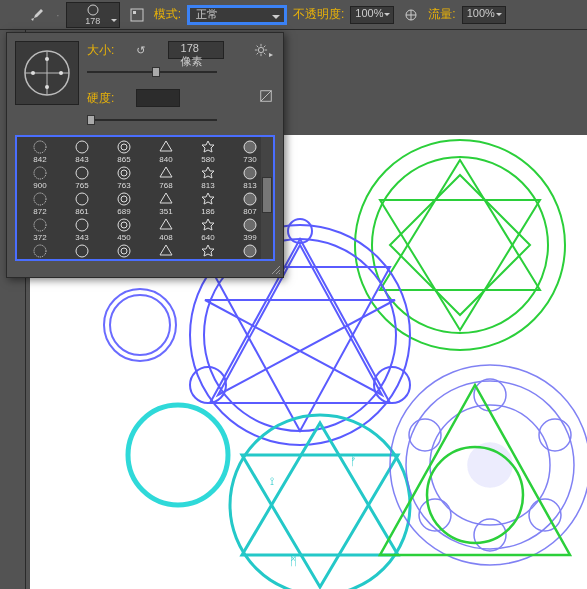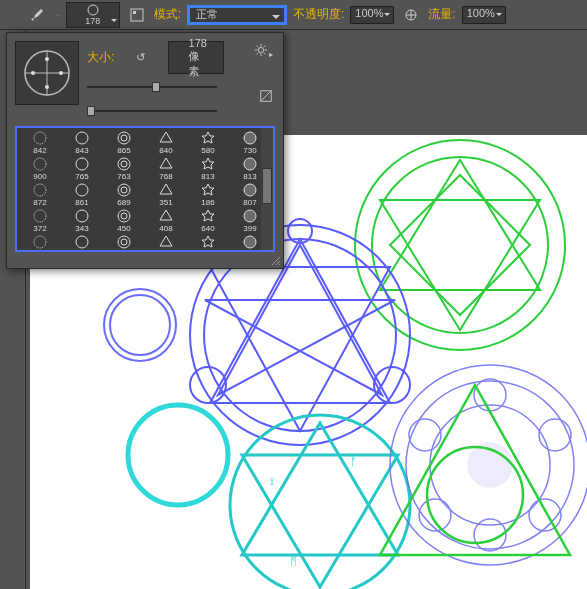--- a/index.html
+++ b/index.html
@@ -17,21 +17,21 @@
 .bpre .nm{font-size:9px;color:#ccc;line-height:1}
 .bpre::after{content:"";position:absolute;right:2px;bottom:2px;border:3px solid transparent;border-top-color:#ccc}
 .lbl{color:#eab308;font-size:12px}
 .sel{height:20px;min-width:100px;background:#3a3a3a;border:3px solid #3b82f6;display:flex;align-items:center;padding:0 6px;position:relative;cursor:pointer}
 .sel::after{content:"";position:absolute;right:4px;top:7px;border:4px solid transparent;border-top-color:#ccc}
 .pct{height:18px;width:44px;background:#3a3a3a;border:1px solid #222;display:flex;align-items:flex-start;padding:0 4px;position:relative;cursor:text}
 .pct::after{content:"";position:absolute;right:3px;top:6px;border:3px solid transparent;border-top-color:#ccc}
 .panel{position:absolute;left:6px;top:32px;width:278px;background:#535353;border:1px solid #2a2a2a;box-shadow:2px 2px 8px rgba(0,0,0,.5);z-index:10}
 .bigpre{width:64px;height:64px;background:#3a3a3a;border:1px solid #222;margin:8px;display:flex;align-items:center;justify-content:center}
 .fld{display:flex;align-items:center;gap:22px}
-.nin{width:56px;height:33px;background:#3a3a3a;border:1px solid #222;padding:0 20px;display:flex;align-items:center}
+.nin{width:56px;height:18px;background:#3a3a3a;border:1px solid #222;padding:0 12px;display:flex;}
 .sld{height:14px;width:130px;position:relative}
 .sld .tr{position:absolute;top:6px;left:0;right:0;height:2px;background:#2a2a2a}
 .sld .th{position:absolute;top:2px;width:8px;height:10px;background:#aaa;border:1px solid #333}
 .gear{position:absolute;right:10px;top:10px;cursor:pointer}
 .flip{position:absolute;right:10px;top:56px;cursor:pointer}
 .grid{margin:4px 8px 16px 8px;background:#3a3a3a;border:2px solid #4a6eff;padding:2px;height:126px;overflow:hidden;position:relative}
 .gw{display:grid;grid-template-columns:repeat(6,1fr);gap:0}
 .cell{height:26px;position:relative;cursor:pointer;display:flex;flex-direction:column;align-items:center;justify-content:flex-end}
 .cell .sw{width:20px;height:16px;display:flex;align-items:center;justify-content:center}
 .cell .cn{font-size:8px;color:#ddd;line-height:1.2}
@@ -222,20 +222,24 @@
         <span class="lbl">大小:</span>
         <span style="cursor:pointer">↺</span>
         <div class="nin">
             <span>178 像素</span>
           </div>
       </div>
       <div class="sld" style="margin:6px 0 10px 0">
         <div class="tr"></div>
           <div class="th" style="left:50%"></div>
       </div>
+      <div class="fld">
+        <span class="lbl">硬度:</span>
+        <div class="nin" style="width:44px;background:#2c2c2c"></div>
+      </div>
       <div class="sld" style="margin-top:6px">
         <div class="tr"></div>
           <div class="th" style="left:0"></div>
       </div>
       <span class="gear"><svg width="14" height="14" viewBox="0 0 16 16">
             <circle cx="8" cy="8" r="3" fill="none" stroke="#ccc"></circle>
             <path d="M8 1v3M8 12v3M1 8h3M12 8h3M3 3l2 2M11 11l2 2M13 3l-2 2M5 11l-2 2" stroke="#ccc"></path>
           </svg><span style="font-size:8px;margin-left:1px">▸</span></span>
       <span class="flip"><svg width="14" height="14" viewBox="0 0 16 16">
             <rect x="2" y="2" width="12" height="12" fill="none" stroke="#ccc"></rect>

